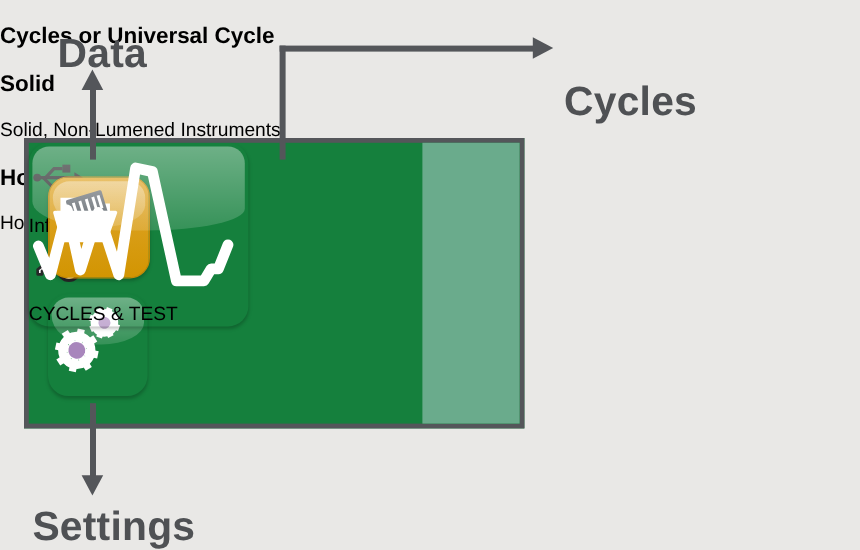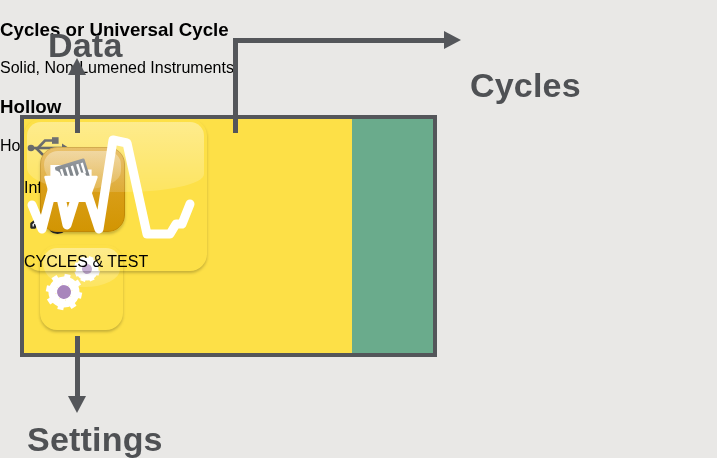--- a/index.html
+++ b/index.html
@@ -24,21 +24,21 @@
   #data-head{left:68px;top:58px;border-left:9px solid transparent;border-right:9px solid transparent;border-bottom:17px solid #54565a;}
   #cycles-vline{left:233px;top:38px;width:5px;height:95px;}
   #cycles-hline{left:233px;top:38px;width:213px;height:5px;}
   #cycles-head{left:444px;top:31px;border-top:9px solid transparent;border-bottom:9px solid transparent;border-left:17px solid #54565a;}
   #settings-line{left:75px;top:336px;width:5px;height:62px;}
   #settings-head{left:68px;top:396px;border-left:9px solid transparent;border-right:9px solid transparent;border-top:17px solid #54565a;}
 
   
   .panel{
     position:absolute;left:20px;top:115px;width:409px;height:234px;
-    background:#fde047;border:4px solid #54565a;
+    background:#15803d;border:4px solid #54565a;
   }
   .strip{
     position:absolute;right:0;top:0;width:81px;height:234px;background:#6aab8c;
   }
   
   .gbtn{position:absolute;border-radius:17px;box-shadow:0 2px 3px rgba(0,0,0,.22);}
   .gbtn::before{
     content:"";position:absolute;left:3px;right:3px;top:3px;height:46%;
     background:linear-gradient(rgba(255,255,255,.38),rgba(255,255,255,.14));
     border-radius:14px 14px 46% 42% / 14px 14px 18px 24px;
@@ -179,18 +179,19 @@
       <circle cx="33.5" cy="27" r="8.8" fill="#ffffff" stroke="#272829" stroke-width="2.6"></circle>
       <circle cx="34.8" cy="27" r="3.7" fill="#272829"></circle>
     </svg>
   </div>
 </div>
 
 <div class="cycle-sec" id="sec-0">
   <h3>Cycles or Universal Cycle</h3>
 </div>
 <div class="cycle-sec" id="sec-1">
+  <h3>Solid</h3>
   <p>Solid, Non-Lumened Instruments</p>
 </div>
 <div class="cycle-sec" id="sec-2">
   <h3>Hollow</h3>
   <p>Hollow, Lumened Instruments</p>
 </div>
 
 </body></html>

